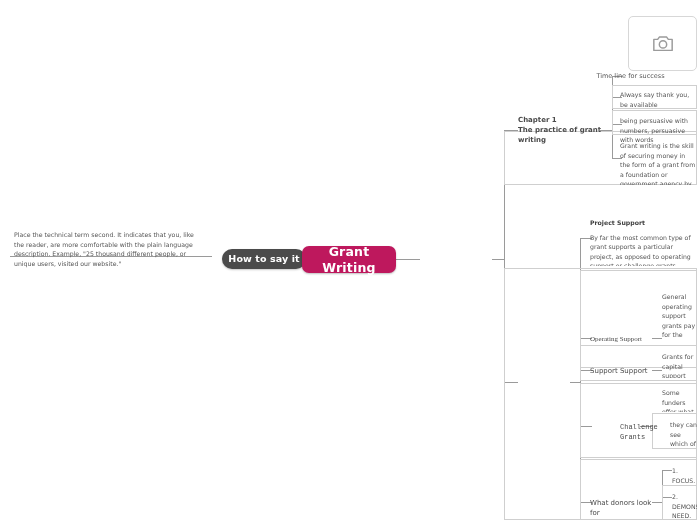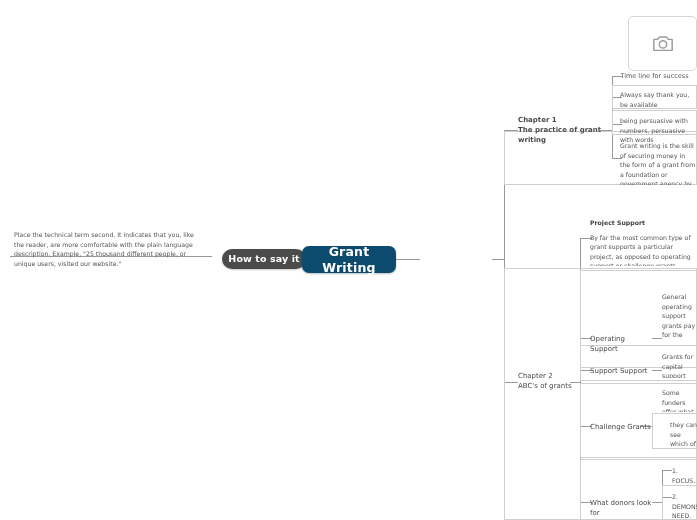--- a/index.html
+++ b/index.html
@@ -46,21 +46,21 @@
     box-sizing: border-box;
     display: flex;
     align-items: center;
     justify-content: center;
     border-radius: 7px;
     text-align: center;
     line-height: 1.25;
     white-space: pre-line;
   }
   .node.central {
-    background: #0c4a6e;
+    background: #be185d;
     color: #ffffff;
     font-weight: bold;
     font-size: 12.5px;
     letter-spacing: .2px;
     box-shadow: 0 1px 2px rgba(0,0,0,.25);
   }
   .node.dark {
     background: #4b4b4b;
     color: #ffffff;
     font-weight: bold;
@@ -182,42 +182,40 @@
 
   <div class="topic right" style="left:518px; top:115px; width:84px;font-weight:bold;">Chapter 1
 The practice of grant writing</div>
 
   <div class="image-card" style="left:628px; top:16px; width:69px; height:55px;">
     <svg width="22" height="19" viewBox="0 0 24 20" fill="none" stroke="#9b9b9b" stroke-width="1.6">
       <path d="M2 5.5h4.2L8 3h8l1.8 2.5H22v12H2z" stroke-linejoin="round"></path>
       <circle cx="12" cy="11" r="4"></circle>
     </svg>
   </div>
-  <div class="image-caption" style="left:612px; top:72px; width:85px;">Time line for success</div>
+  <div class="image-caption" style="left:588px; top:72px; width:85px;">Time line for success</div>
 
   <div class="note" style="left:620px; top:90px; width:77px;">Always say thank you, be available</div>
 
   <div class="note" style="left:620px; top:116px; width:77px;">being persuasive with numbers, persuasive with words</div>
 
   <div class="note" style="left:620px; top:141px; width:77px; height:44px;">Grant writing is the skill of securing money in the form of a grant from a foundation or government agency by crafting a well reasoned argument about how the money will be used, what benefits will come first, and who will benefit from the proposal.</div>
 
-  <div class="topic right" style="left:518px; top:371px; width:84px;">Chapter 2
-ABC's of grants</div>
 
   <div class="note" style="left:590px; top:218px; width:107px; height:48px;">
     <span class="hd">Project Support</span><span>By far the most common type of grant supports a particular project, as opposed to operating support or challenge grants, which I'll describe in a moment. Fortunately, a clever grant writer can turn almost anything into a "project."</span>
   </div>
 
-  <div class="topic right" style="left:590px; top:334px; width:62px;">Operating Support</div>
+  <div class="topic right" style="left:590px; top:334px; width:62px;font-family:Liberation Serif, serif;">Operating Support</div>
   <div class="note" style="left:662px; top:292px; width:35px; height:50px;">General operating support grants pay for the costs of running the organization: the rent, the utilities, the staff salaries, the copy machine. Because they are harder to find, funder money is hard to come by and often as little as a fraction. Operating support from donors is the hardest kind of money to raise. Spend each dollar.</div>
 
   <div class="topic right" style="left:590px; top:366px; width:62px;">Support Support</div>
   <div class="note" style="left:662px; top:352px; width:35px; height:26px;">Grants for capital support pay for buildings or anything else of lasting value, like vehicles, computers and other equipment.</div>
 
-  <div class="topic right" style="left:590px; top:422px; width:62px;">Challenge Grants</div>
+  <div class="topic right" style="left:620px; top:422px; width:62px;font-family:Liberation Mono, monospace;">Challenge Grants</div>
   <div class="note" style="left:662px; top:388px; width:35px; height:24px;">Some funders offer what are known as challenge grants, which must be matched before funds are released.</div>
   <div class="note" style="left:670px; top:420px; width:27px; height:30px;">they can see which of their grantees are serious and which are not. If a funder offers a challenge grant, you must be sure that you can raise the match, or you must raise the required funds yourself.</div>
 
   <div class="topic right" style="left:590px; top:498px; width:66px;">What donors look for</div>
   <div class="note" style="left:672px; top:466px; width:25px; height:18px;">1. FOCUS. A clear, tightly focused proposal.</div>
   <div class="note" style="left:672px; top:492px; width:25px; height:28px;">2. DEMONSTRATED NEED. A sharply focused proposal that shows the proposed project will produce measurable results.</div>
 
 </div>
 
 </body></html>

